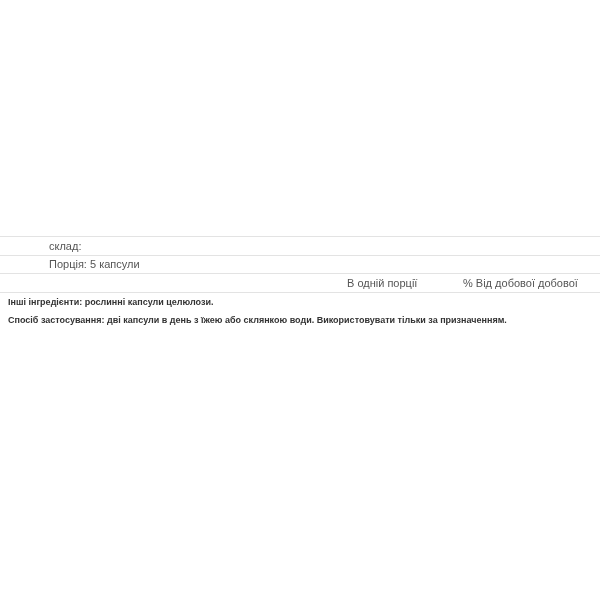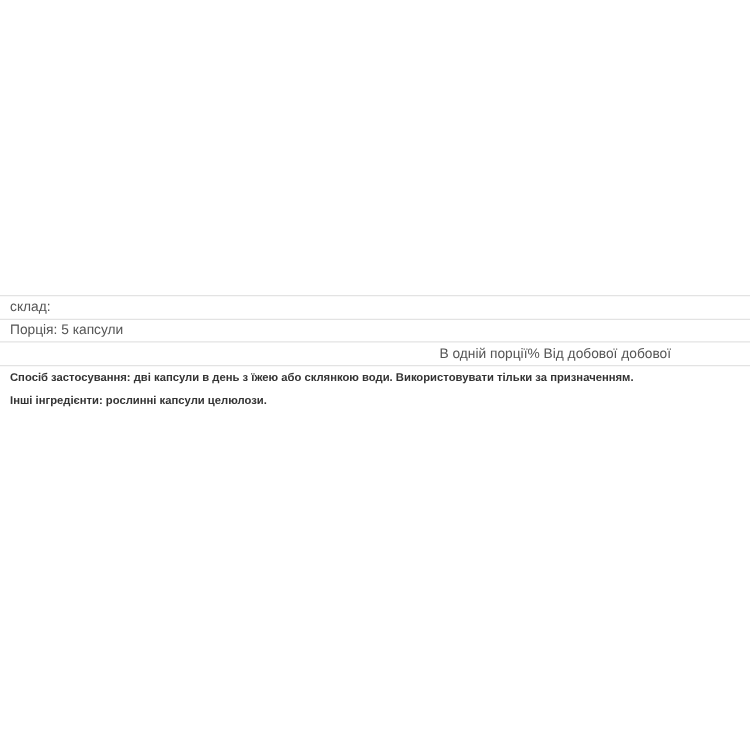--- a/index.html
+++ b/index.html
@@ -21,23 +21,24 @@
     border-top: 1px solid #e3e3e3;
   }
   .row {
     display: grid;
     grid-template-columns: 306px 116px 1fr;
     height: 17.5px;
     align-items: center;
     border-bottom: 1px solid #e3e3e3;
     font-size: 11px;
     color: #555555;
+    padding-left: 41px;
   }
   .cell-name { padding-left: 8px; }
-  .cell-amount { padding-left: 0; text-align: right; }
+  .cell-amount { padding-left: 0; }
   .cell-dv { padding-left: 0; }
   .row.full .cell-name { grid-column: 1 / 4; }
   .usage-block {
     margin-top: 0;
     padding-left: 8px;
   }
   .usage-block p {
     font-size: 9px;
     font-weight: bold;
     line-height: 18px;
@@ -63,17 +64,17 @@
       <span class="cell-name"></span>
       <span class="cell-amount">В одній порції</span>
       <span class="cell-dv">% Від добової добової</span>
     </div>
 
 
 
   </div>
 
   <div class="usage-block">
+    <p>Інші інгредієнти: рослинні капсули целюлози.</p>
     <p>Спосіб застосування: дві капсули в день з їжею або склянкою води. Використовувати тільки за призначенням.</p>
-    <p>Інші інгредієнти: рослинні капсули целюлози.</p>
   </div>
 
 </div>
 
 </body></html>

